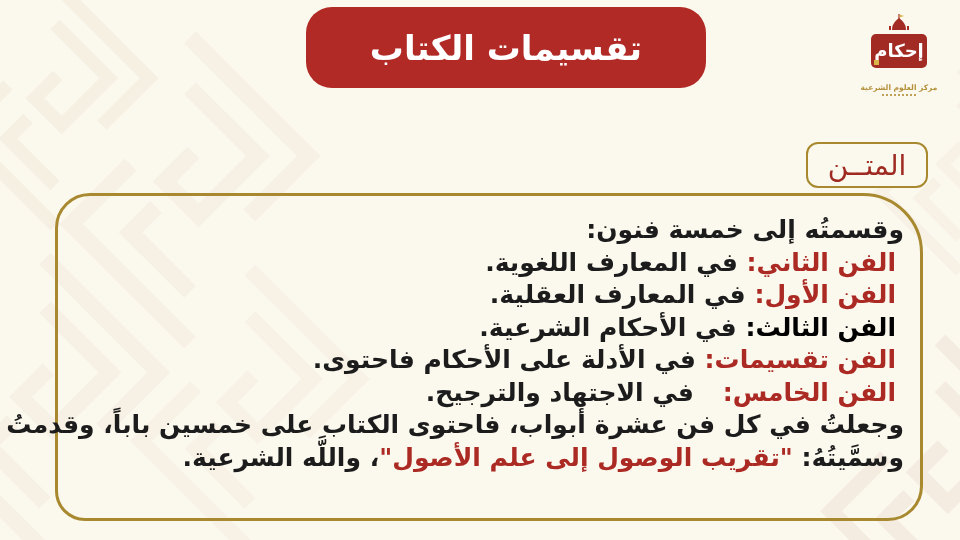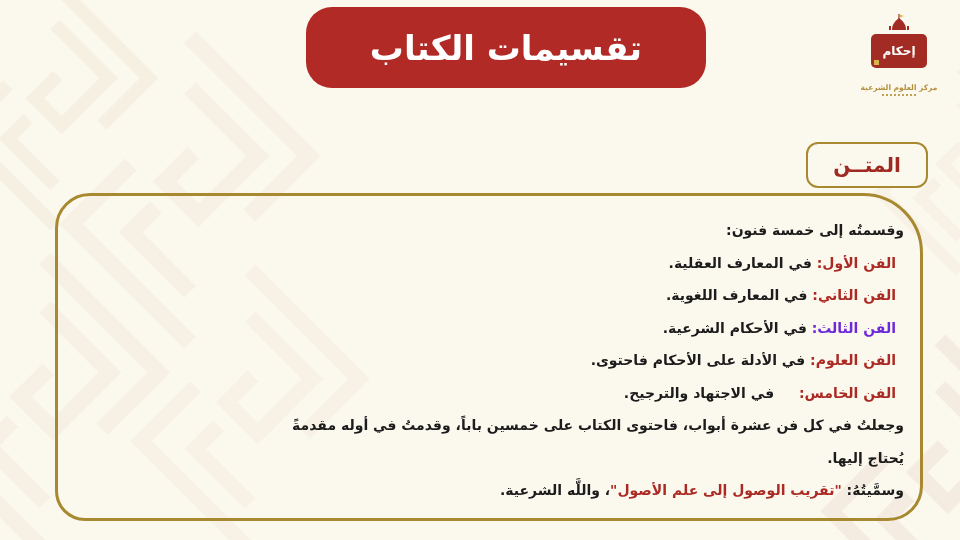--- a/index.html
+++ b/index.html
@@ -25,47 +25,47 @@
   
   .logo{
     position:absolute;left:856px;top:14px;width:86px;z-index:3;
     display:flex;flex-direction:column;align-items:center;
   }
   .logo-dome{margin-bottom:-2px;}
   .logo-box{
     width:56px;height:34px;border-radius:5px;
     display:flex;align-items:center;justify-content:center;position:relative;
   }
-  .logo-box .logo-name{color:#fff;font-size:12px;font-weight:bold;direction:rtl;line-height:1;}
+  .logo-box .logo-name{color:#fff;font-size:18px;font-weight:bold;direction:rtl;line-height:1;}
   .logo-box .logo-dot{
     position:absolute;left:3px;bottom:3px;width:5px;height:5px;background:#d9b64a;
   }
   .logo-tagline{
     margin-top:15px;font-size:7.5px;font-weight:bold;direction:rtl;white-space:nowrap;
   }
   .logo-subline{
     margin-top:2px;width:34px;border-top:2px dotted rgba(180,145,60,.85);height:0;
   }
   
   .matn-label{
     position:absolute;left:806px;top:142px;width:122px;height:46px;
     border:2.5px solid #a8892f;border-radius:12px;background:#fbf8ee;
     display:flex;align-items:center;justify-content:center;z-index:4;box-sizing:border-box;
   }
-  .matn-label .matn-text{font-size:20px;font-weight:bold;direction:rtl;}
+  .matn-label .matn-text{font-size:28px;font-weight:normal;direction:rtl;}
   
   .main-box{
     position:absolute;left:55px;top:193px;width:868px;height:328px;
     border:3px solid #a8892f;border-radius:35px 60px 35px 30px;
     box-sizing:border-box;z-index:2;
     padding:18px 16px 0 12px;
     direction:rtl;
   }
   .main-box .line{
-    text-align:right;font-weight:bold;font-size:14px;line-height:32.5px;
+    text-align:right;font-weight:bold;font-size:25px;line-height:32.5px;
     white-space:nowrap;color:#1c1c1c;
   }
   .main-box .line.indent{padding-right:8px;}
   .main-box .red{color:#ab2a23;}
   .main-box .black{color:#1c1c1c;}
 </style>
 </head>
 <body>
 
 <div class="stage" style="background: rgb(251, 248, 238);">
@@ -141,24 +141,23 @@
     <div class="logo-subline"></div>
   </div>
 
   <div class="matn-label">
     <span class="matn-text" style="color:#9e2a22;">المتــن</span>
   </div>
 
   <div class="main-box">
     <div>
         <div class="line"><span class="black">وقسمتُه إلى خمسة فنون:</span></div>
+        <div class="line indent"><span class="red" style="color: rgb(171, 42, 35);">الفن الثاني:</span><span class="black"> في المعارف اللغوية.</span></div>
         <div class="line indent"><span class="red" style="color: rgb(171, 42, 35);">الفن الأول:</span><span class="black"> في المعارف العقلية.</span></div>
-        <div class="line indent"><span class="red" style="color: rgb(171, 42, 35);">الفن الثاني:</span><span class="black"> في المعارف اللغوية.</span></div>
-        <div class="line indent"><span class="red" style="color: #6d28d9;">الفن الثالث:</span><span class="black"> في الأحكام الشرعية.</span></div>
-        <div class="line indent"><span class="red" style="color: rgb(171, 42, 35);">الفن العلوم:</span><span class="black"> في الأدلة على الأحكام فاحتوى.</span></div>
+        <div class="line indent"><span class="red" style="color: #000000;">الفن الثالث:</span><span class="black"> في الأحكام الشرعية.</span></div>
+        <div class="line indent"><span class="red" style="color: rgb(171, 42, 35);">الفن تقسيمات:</span><span class="black"> في الأدلة على الأحكام فاحتوى.</span></div>
         <div class="line indent"><span class="red" style="color: rgb(171, 42, 35); margin-left: 20px;">الفن الخامس:</span><span class="black"> في الاجتهاد والترجيح.</span></div>
         <div class="line"><span class="black">وجعلتُ في كل فن عشرة أبواب، فاحتوى الكتاب على خمسين باباً، وقدمتُ في أوله مقدمةً</span></div>
-        <div class="line"><span class="black">يُحتاج إليها.</span></div>
         <div class="line"><span class="black">وسمَّيتُهُ: </span><span class="red" style="color: rgb(171, 42, 35);">"تقريب الوصول إلى علم الأصول"</span><span class="black">، واللَّه الشرعية.</span></div>
       </div>
   </div>
 
 </div>
 
 </body></html>

